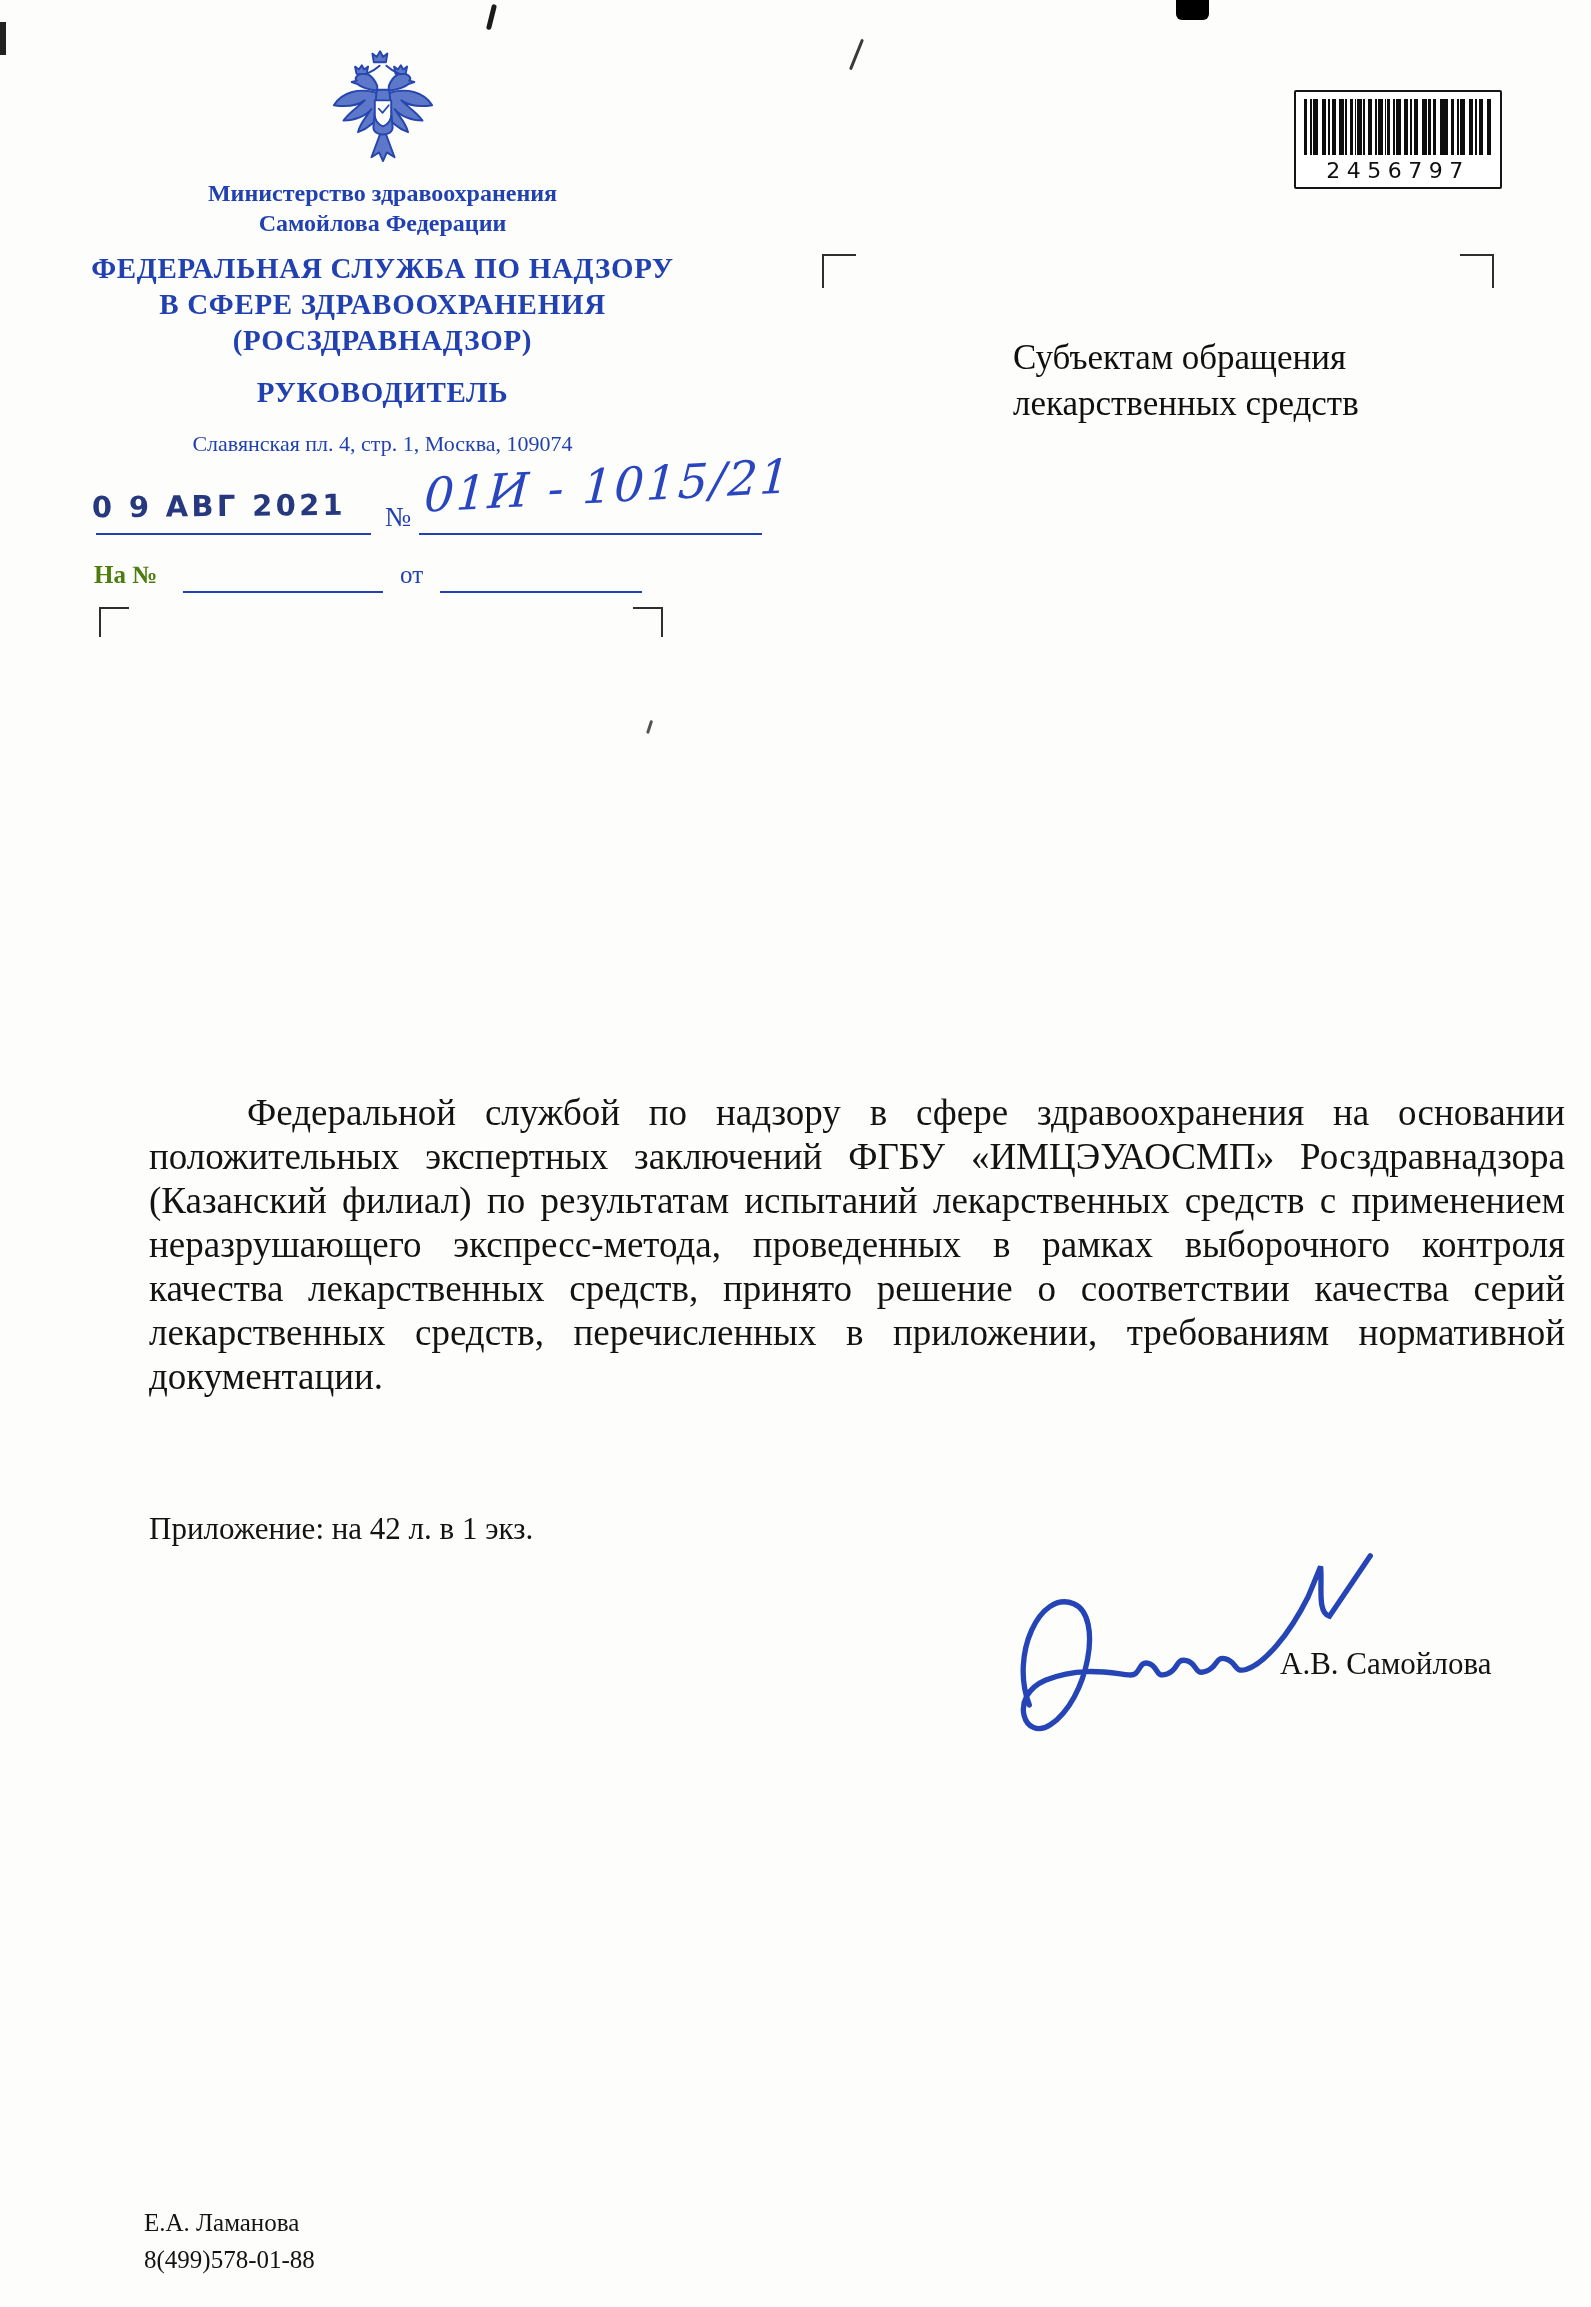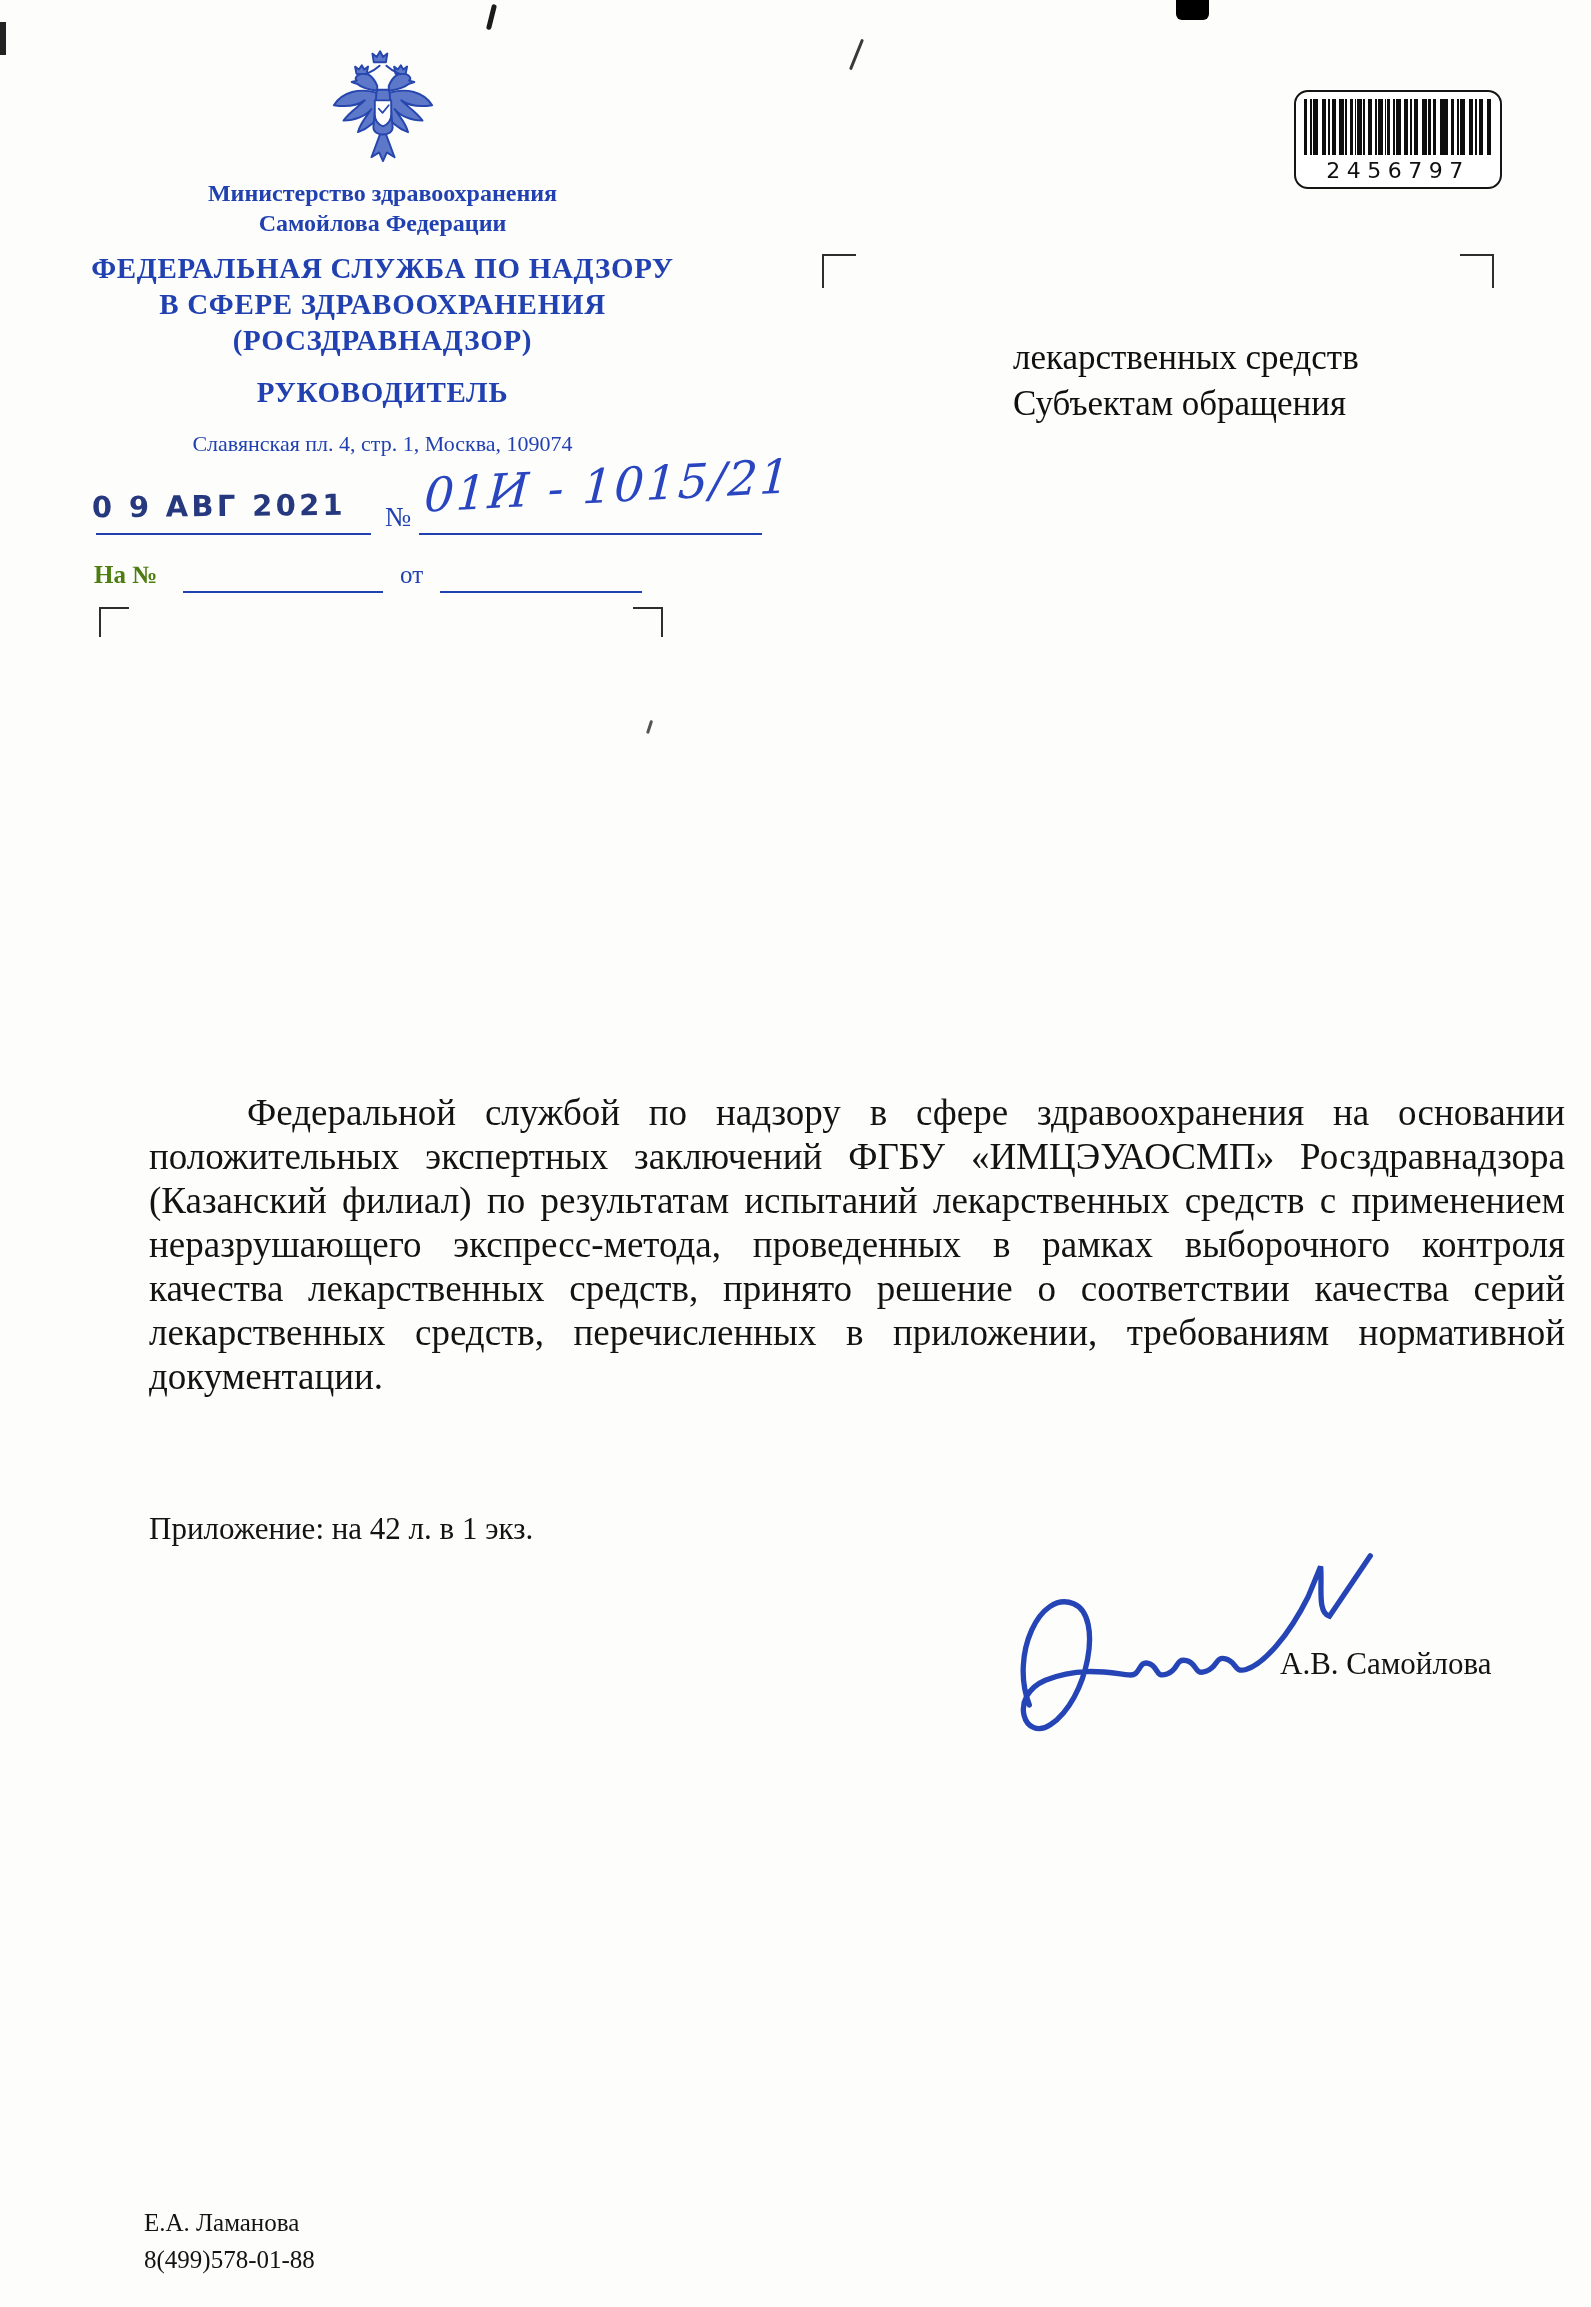--- a/index.html
+++ b/index.html
@@ -15,21 +15,21 @@
   .artifact{position:absolute;background:#1b1b1b;}
   .a1{left:489px;top:3.9px;width:4.6px;height:26px;border-radius:2.6px;transform:rotate(14deg);}
   .a2{left:855px;top:38px;width:3.3px;height:33px;background:#3a3a3a;transform:rotate(22deg);border-radius:2px;}
   .a3{left:1176px;top:0;width:33px;height:19.6px;background:#000;border-radius:0 0 5.9px 5.9px;}
   .a4{left:0;top:22px;width:5.9px;height:33px;background:#222;}
   .a5{left:648px;top:720px;width:3.3px;height:14.4px;background:#555;transform:rotate(18deg);border-radius:2px;}
 
   
   .barcode-label{
     position:absolute;left:1294px;top:90px;width:208px;height:99px;
-    background:#fff;border:2.6px solid #151515;border-radius:14px;
+    background:#fff;border:2.6px solid #151515;border-radius:2px;
     box-sizing:border-box;padding:6.5px 7.9px 3.9px;
   }
   .barcode-bars{
     height:56px;
     background:
       repeating-linear-gradient(90deg,#0d0d0d 0 2px,transparent 2px 5.9px),
       repeating-linear-gradient(90deg,#0d0d0d 0 3.3px,transparent 3.3px 9.2px),
       repeating-linear-gradient(90deg,transparent 0 5.9px,#0d0d0d 5.9px 7.2px,transparent 7.2px 15px);
   }
   .barcode-number{
@@ -161,22 +161,22 @@
   <div class="blank-line line-reply1"></div>
   <div class="reply-from">от</div>
   <div class="blank-line line-reply2"></div>
 
   <div class="corner tl c1l"></div>
   <div class="corner tr c1r"></div>
   <div class="corner tl c2l"></div>
   <div class="corner tr c2r"></div>
 
   <div class="addressee">
+    <div>Субъектам обращения</div>
     <div>лекарственных средств</div>
-    <div>Субъектам обращения</div>
   </div>
 
 
   <div class="body-text">
     <p>Федеральной службой по надзору в сфере здравоохранения на основании положительных экспертных заключений ФГБУ «ИМЦЭУАОСМП» Росздравнадзора (Казанский филиал) по результатам испытаний лекарственных средств с применением неразрушающего экспресс-метода, проведенных в рамках выборочного контроля качества лекарственных средств, принято решение о соответствии качества серий лекарственных средств, перечисленных в приложении, требованиям нормативной документации.</p>
   </div>
   <div class="attachment">Приложение: на 42 л. в 1 экз.</div>
 
   <svg class="signature-svg" viewBox="0 0 440 250">
     <path fill="none" stroke="#2544b5" stroke-width="6" stroke-linecap="round" d="M 34 196 C 12 140, 46 66, 84 82 C 118 96, 100 190, 58 218 C 28 238, 10 186, 52 168 C 92 152, 126 160, 146 162

